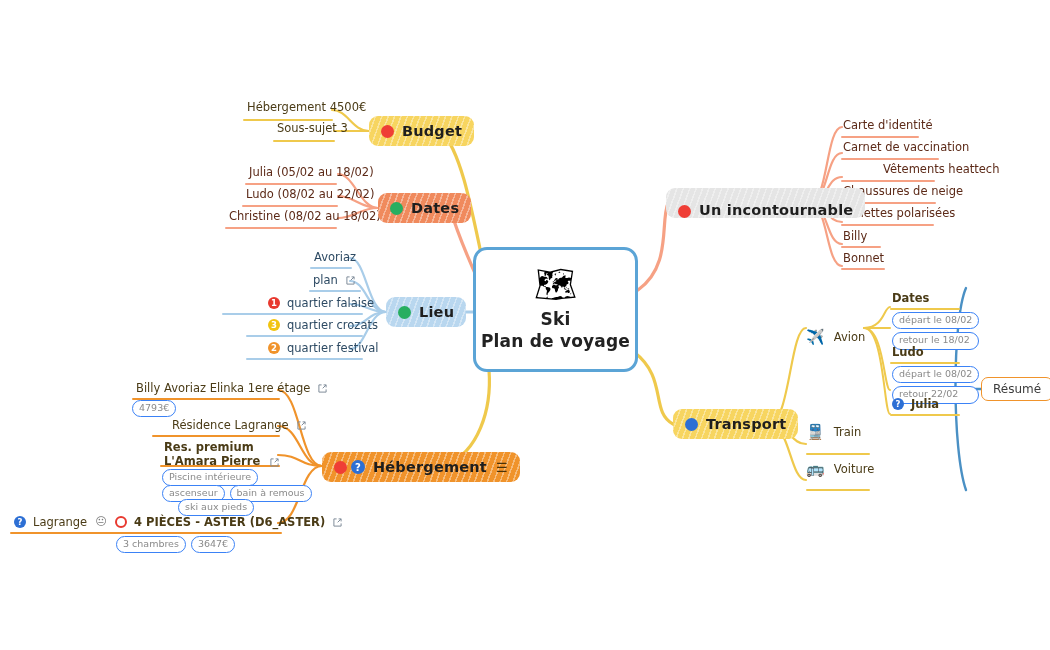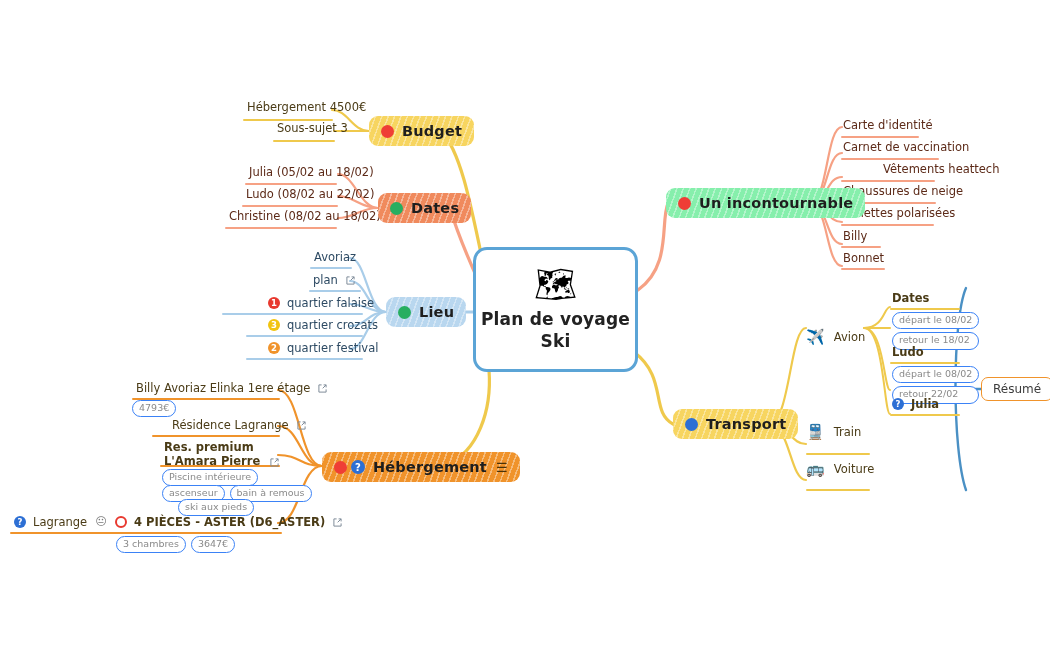--- a/index.html
+++ b/index.html
@@ -111,21 +111,21 @@
     z-index: 2;
     margin-left: 9px;
     color: #4a3208;
     font-size: 13px;
     line-height: 1;
   }
 
   
   .pill.yellow  { background: #f7d560; }
   .pill.orange  { background: #f08a5d; }
-  .pill.salmon  { background: #86efac; }
+  .pill.salmon  { background: #e5e5e5; align-items: flex-end; }
   .pill.blue    { background: #b9d7ef; }
   .pill.dorange { background: #f0932b; }
 
   
   .leaf {
     position: absolute;
     font-size: 11.5px;
     color: #4a3b16;
     white-space: nowrap;
     z-index: 9;
@@ -284,22 +284,22 @@
       <path d="M864,328 C884,328 884,414 890,414" stroke="#efc94c" stroke-width="2"></path>
 
       <path d="M966,288 C952,320 952,450 966,490" stroke="#4a90c4" stroke-width="2.4"></path>
       <path d="M966,389 L981,389" stroke="#4a90c4" stroke-width="2.4"></path>
     </g>
   </svg>
 
   <div class="node central">
     <div class="emoji">🗺</div>
     <div class="ctext">
+      <div>Ski</div>
       <div>Plan de voyage</div>
-      <div>Ski</div>
     </div>
   </div>
 
   <div class="pill yellow" style="left:369px; top:116px;">
     <span class="hatch"></span>
     <span class="dot" style="background:#ef3e36"></span>
     <span class="label">Budget</span>
   </div>
   <div class="leaf" style="left:247px; top:100px;">
     <span class="ltext">Hébergement 4500€</span>

